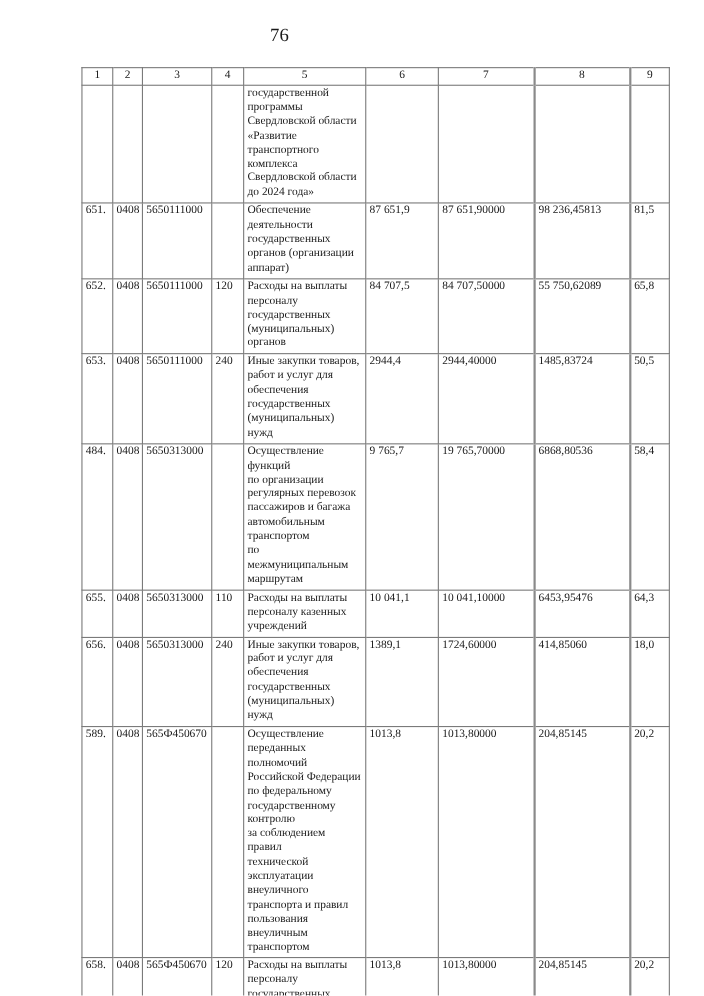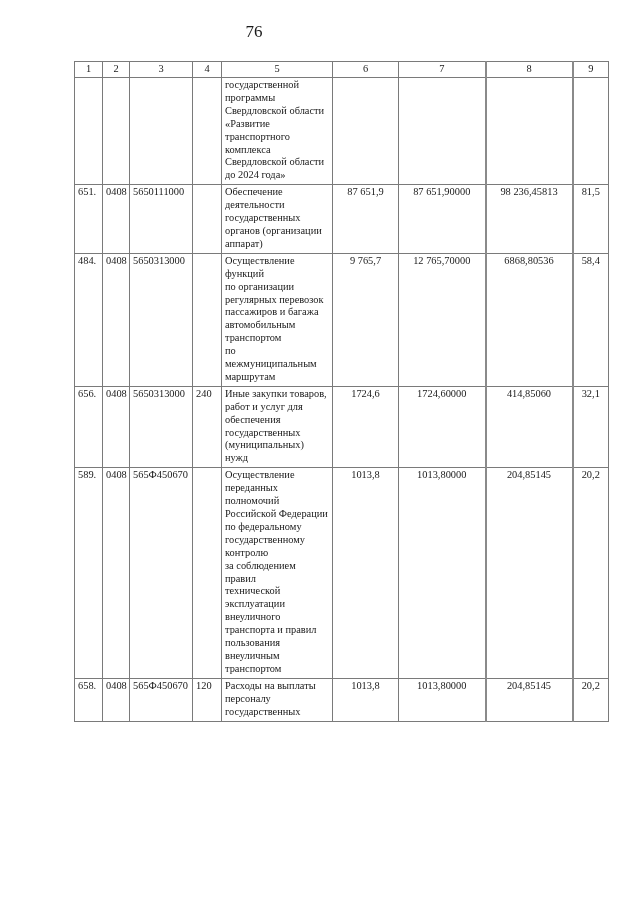--- a/index.html
+++ b/index.html
@@ -6,21 +6,21 @@
     body { width: 640px; height: 905px; position: relative; overflow: hidden;
            font-family: "Liberation Serif", "DejaVu Serif", serif; color: #1a1a1a; }
     .page-number { position: absolute; top: 22px; left: 0; width: 508px; text-align: center;
                    font-size: 17px; }
     table.budget { position: absolute; top: 61px; left: 74px; width: 534px;
                    border-collapse: collapse; table-layout: fixed; font-size: 10.4px; line-height: 12.9px; }
     table.budget td, table.budget th { border: 1px solid #7a7a7a; padding: 1px 3px 2px 3px; vertical-align: top; }
     table.budget th { font-weight: normal; text-align: center; padding: 1px 2px; height: 13px; }
     td.c { }
     td.l { text-align: left; white-space: pre-line; padding-left: 2px; padding-right: 1px; }
-    td.num { text-align: center; }
+    td.num { }
     col.c1 { width: 28px; } col.c2 { width: 27px; } col.c3 { width: 63px; } col.c4 { width: 29px; }
     col.c5 { width: 111px; } col.c6 { width: 66px; } col.c7 { width: 87px; } col.c8 { width: 87px; } col.c9 { width: 36px; }
     .thick-l { border-left: 2px solid #8a8a8a !important; }
   </style>
 </head>
 <body>
 
 <div class="page-number">76</div>
 
 <table class="budget">
@@ -76,52 +76,95 @@
 деятельности
 государственных
 органов (организации
 аппарат)</td>
     <td class="num">87 651,9</td>
     <td class="num">87 651,90000</td>
     <td class="num thick-l">98 236,45813</td>
     <td class="num thick-l">81,5</td>
   </tr>
       <tr>
+    <td class="c">652.</td>
+    <td class="c">0408</td>
+    <td class="c">5650111000</td>
+    <td class="c">120</td>
+    <td class="l">Расходы на выплаты
+персоналу
+государственных
+(муниципальных)
+органов</td>
+    <td class="num">84 707,5</td>
+    <td class="num">84 707,50000</td>
+    <td class="num thick-l">55 750,62089</td>
+    <td class="num thick-l">65,8</td>
+  </tr>
+      <tr>
+    <td class="c">653.</td>
+    <td class="c">0408</td>
+    <td class="c">5650111000</td>
+    <td class="c">240</td>
+    <td class="l">Иные закупки товаров,
+работ и услуг для
+обеспечения
+государственных
+(муниципальных) нужд</td>
+    <td class="num">2944,4</td>
+    <td class="num">2944,40000</td>
+    <td class="num thick-l">1485,83724</td>
+    <td class="num thick-l">50,5</td>
+  </tr>
+      <tr>
     <td class="c">484.</td>
     <td class="c">0408</td>
     <td class="c">5650313000</td>
     <td class="c"></td>
     <td class="l">Осуществление
 функций
 по организации
 регулярных перевозок
 пассажиров и багажа
 автомобильным
 транспортом
 по межмуниципальным
 маршрутам</td>
     <td class="num">9 765,7</td>
-    <td class="num">12 765,70000</td>
+    <td class="num">19 765,70000</td>
     <td class="num thick-l">6868,80536</td>
     <td class="num thick-l">58,4</td>
+  </tr>
+      <tr>
+    <td class="c">655.</td>
+    <td class="c">0408</td>
+    <td class="c">5650313000</td>
+    <td class="c">110</td>
+    <td class="l">Расходы на выплаты
+персоналу казенных
+учреждений</td>
+    <td class="num">10 041,1</td>
+    <td class="num">10 041,10000</td>
+    <td class="num thick-l">6453,95476</td>
+    <td class="num thick-l">64,3</td>
   </tr>
       <tr>
     <td class="c">656.</td>
     <td class="c">0408</td>
     <td class="c">5650313000</td>
     <td class="c">240</td>
     <td class="l">Иные закупки товаров,
 работ и услуг для
 обеспечения
 государственных
 (муниципальных) нужд</td>
-    <td class="num">1724,6</td>
+    <td class="num">1389,1</td>
     <td class="num">1724,60000</td>
     <td class="num thick-l">414,85060</td>
-    <td class="num thick-l">32,1</td>
+    <td class="num thick-l">18,0</td>
   </tr>
       <tr>
     <td class="c">589.</td>
     <td class="c">0408</td>
     <td class="c">565Ф450670</td>
     <td class="c"></td>
     <td class="l">Осуществление
 переданных
 полномочий
 Российской Федерации

